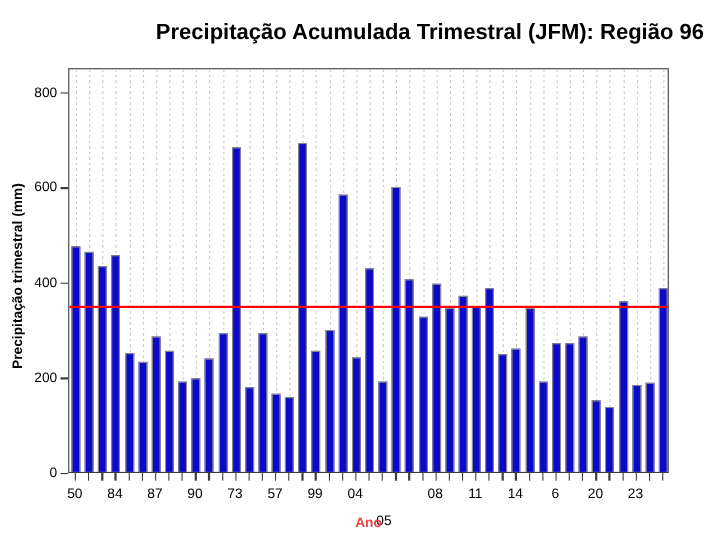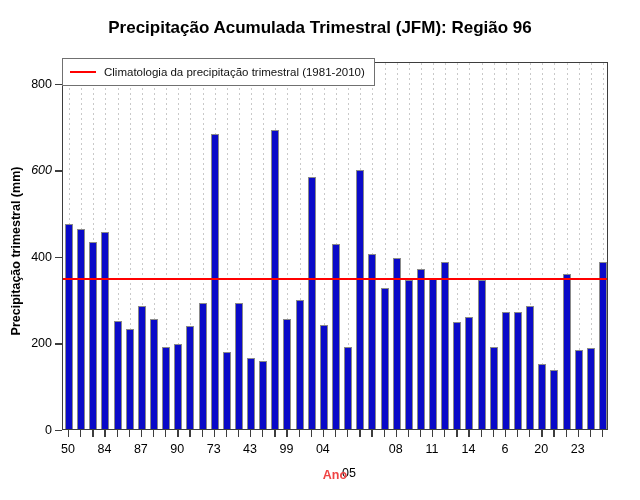--- a/index.html
+++ b/index.html
@@ -6,21 +6,21 @@
   body{
     width:640px;height:500px;background:#ffffff;
     font-family:"Liberation Sans", sans-serif;
     overflow:hidden;position:relative;
   }
   #root{position:absolute;inset:0;}
 
   
   .chart-title{
     position:absolute;left:0;top:18px;width:640px;
-    text-align:center;font-size:17px;font-weight:bold;color:#000;
+    text-align:right;font-size:20px;font-weight:bold;color:#000;
     letter-spacing:0px;
   }
 
   
   .plot-frame{
     position:absolute;left:62px;top:62px;width:546px;height:368px;
     border:1.3px solid #3d3d3d;box-sizing:border-box;background:#fff;
   }
   .plot-inner{position:absolute;inset:0;overflow:hidden;}
 
@@ -82,21 +82,21 @@
   <div class="y-axis-zone">
     <div class="y-title">Precipitação trimestral (mm)</div>
     <div id="y-ticks">
         <div class="y-tick" style="top: 368px;"></div>
         <div class="y-label" style="top: 368px;">0</div>
         <div class="y-tick" style="top: 281.412px;"></div>
         <div class="y-label" style="top: 281.412px;">200</div>
         <div class="y-tick" style="top: 194.824px;"></div>
         <div class="y-label" style="top: 194.824px;">400</div>
         <div class="y-tick" style="top: 108.235px;"></div>
-        <div class="y-label" style="top: 108.235px; font-style: italic;">600</div>
+        <div class="y-label" style="top: 108.235px;">600</div>
         <div class="y-tick" style="top: 21.6471px;"></div>
         <div class="y-label" style="top: 21.6471px;">800</div>
       </div>
   </div>
 
   <div class="plot-frame">
     <div class="plot-inner">
       <div id="gridlines">
           <div class="vgrid" style="left: 6px;"></div>
           <div class="vgrid" style="left: 18px;"></div>
@@ -188,24 +188,20 @@
           <div class="bar" style="left: 487.396px; width: 8.008px; height: 58.88px; background: rgb(10, 10, 200);"></div>
           <div class="bar" style="left: 499.529px; width: 8.008px; height: 154.56px; background: rgb(10, 10, 200);"></div>
           <div class="bar" style="left: 511.663px; width: 8.008px; height: 79.2282px; background: rgb(10, 10, 200);"></div>
           <div class="bar" style="left: 523.796px; width: 8.008px; height: 80.5271px; background: rgb(10, 10, 200);"></div>
           <div class="bar" style="left: 535.929px; width: 8.008px; height: 166.682px; background: rgb(10, 10, 200);"></div>
         </div>
       <div class="clim-line" id="clim-line" style="top: 215.471px; background: rgb(255, 0, 0);"></div>
     </div>
   </div>
 
-  <div class="legend-box" style="width: 313px;">
-    <span class="legend-swatch"></span>
-    <span class="legend-label">Climatologia da precipitação trimestral (1981-2010)</span>
-  </div>
 
   <div class="x-axis-zone">
     <div id="x-ticks">
         <div class="x-tick" style="left: 6.06667px;"></div>
         <div class="x-tick" style="left: 18.2px;"></div>
         <div class="x-tick" style="left: 30.3333px;"></div>
         <div class="x-tick" style="left: 42.4667px;"></div>
         <div class="x-tick" style="left: 54.6px;"></div>
         <div class="x-tick" style="left: 66.7333px;"></div>
         <div class="x-tick" style="left: 78.8667px;"></div>
@@ -245,21 +241,21 @@
         <div class="x-tick" style="left: 491.4px;"></div>
         <div class="x-tick" style="left: 503.533px;"></div>
         <div class="x-tick" style="left: 515.667px;"></div>
         <div class="x-tick" style="left: 527.8px;"></div>
         <div class="x-tick" style="left: 539.933px;"></div>
         <div class="x-label" style="left: 6.06667px;">50</div>
         <div class="x-label" style="left: 42.4667px;">84</div>
         <div class="x-label" style="left: 78.8667px;">87</div>
         <div class="x-label" style="left: 115.267px;">90</div>
         <div class="x-label" style="left: 151.667px;">73</div>
-        <div class="x-label" style="left: 188.067px;">43</div>
+        <div class="x-label" style="left: 188.067px;">57</div>
         <div class="x-label" style="left: 224.467px;">99</div>
         <div class="x-label" style="left: 260.867px;">04</div>
         <div class="x-label" style="left: 287px; margin-top: 24px;">05</div>
         <div class="x-label" style="left: 333.667px;">08</div>
         <div class="x-label" style="left: 370.067px;">11</div>
         <div class="x-label" style="left: 406.467px;">14</div>
         <div class="x-label" style="left: 442.867px;">6</div>
         <div class="x-label" style="left: 479.267px;">20</div>
         <div class="x-label" style="left: 515.667px;">23</div>
       </div>

